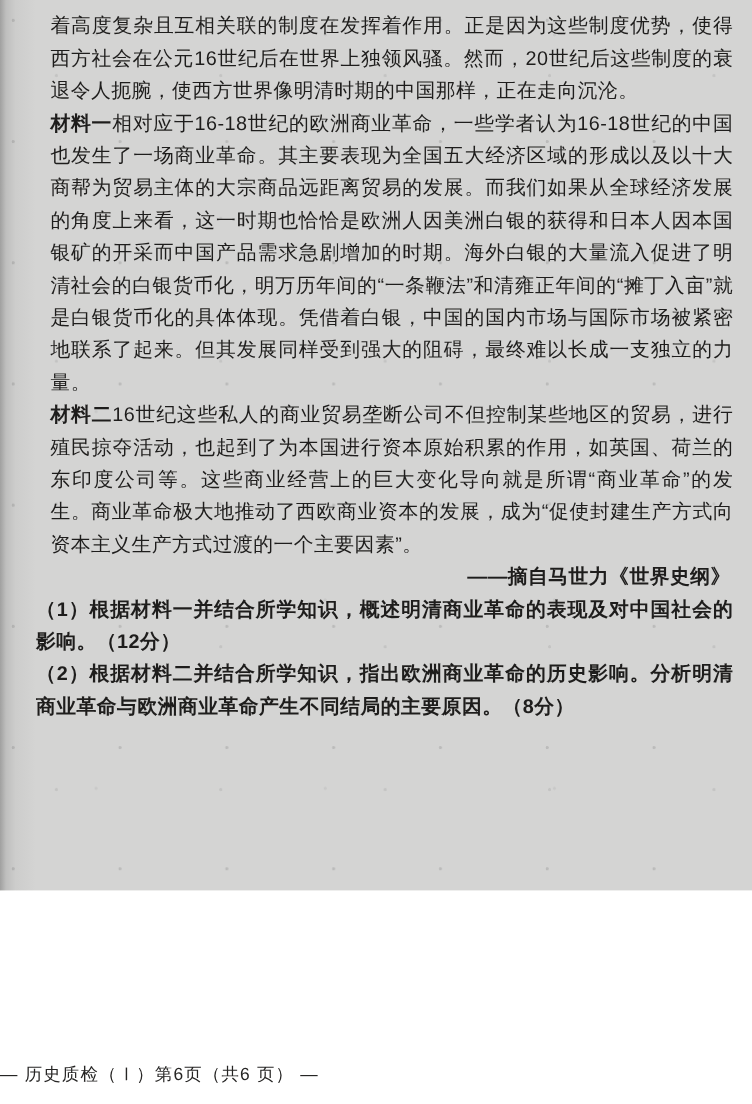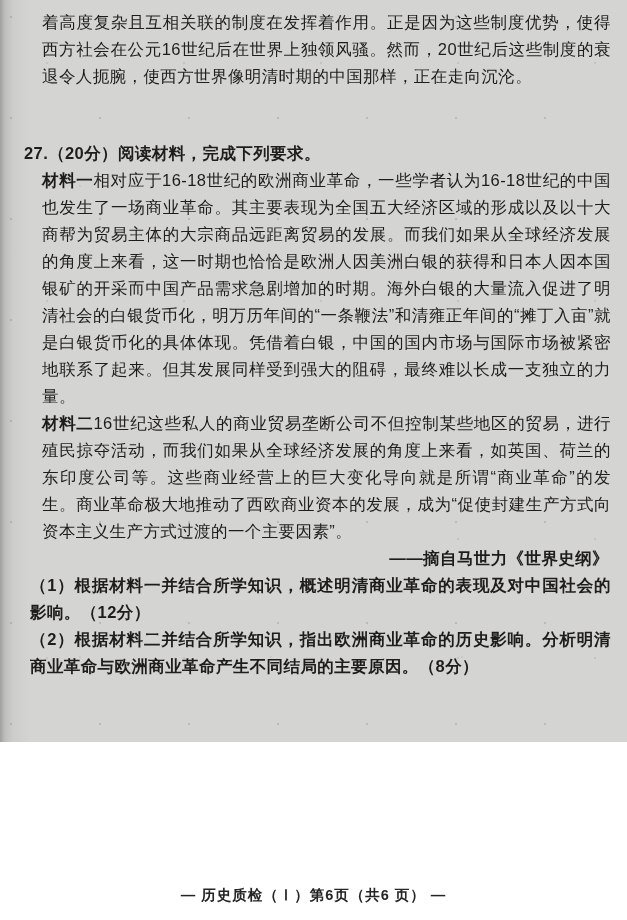--- a/index.html
+++ b/index.html
@@ -54,43 +54,42 @@
   }
   .subq {
     margin-left: -12px;
     font-weight: 700;
   }
   .footer {
     position: absolute;
     top: 886px;
     left: 0;
     width: 100%;
-    text-align: center;
+    text-align: left;
     font-size: 14.5px;
     letter-spacing: 1px;
-    font-weight: 700;
+    font-weight: 400;
     color: #262524;
   }
 </style>
 </head>
 <body>
 
 <div class="page">
   <div class="content">
 
     <p class="para kai">着高度复杂且互相关联的制度在发挥着作用。正是因为这些制度优势，使得西方社会在公元16世纪后在世界上独领风骚。然而，20世纪后这些制度的衰退令人扼腕，使西方世界像明清时期的中国那样，正在走向沉沦。</p>
 
 
 
-    <p class="para q27-header">27.（20分）阅读材料，完成下列要求。</p>
 
     <p class="para kai"><span class="material-label">材料一</span><span>相对应于16-18世纪的欧洲商业革命，一些学者认为16-18世纪的中国也发生了一场商业革命。其主要表现为全国五大经济区域的形成以及以十大商帮为贸易主体的大宗商品远距离贸易的发展。而我们如果从全球经济发展的角度上来看，这一时期也恰恰是欧洲人因美洲白银的获得和日本人因本国银矿的开采而中国产品需求急剧增加的时期。海外白银的大量流入促进了明清社会的白银货币化，明万历年间的“一条鞭法”和清雍正年间的“摊丁入亩”就是白银货币化的具体体现。凭借着白银，中国的国内市场与国际市场被紧密地联系了起来。但其发展同样受到强大的阻碍，最终难以长成一支独立的力量。</span></p>
 
 
-    <p class="para kai"><span class="material-label">材料二</span><span>16世纪这些私人的商业贸易垄断公司不但控制某些地区的贸易，进行殖民掠夺活动，而我们如果从全球经济发展的角度上来看，如英国、荷兰的东印度公司等。这些商业经营上的巨大变化导向就是所谓“商业革命”的发生。商业革命极大地推动了西欧商业资本的发展，成为“促使封建生产方式向资本主义生产方式过渡的一个主要因素”。</span></p>
+    <p class="para kai"><span class="material-label">材料二</span><span>16世纪这些私人的商业贸易垄断公司不但控制某些地区的贸易，进行殖民掠夺活动，也起到了为本国进行资本原始积累的作用，如英国、荷兰的东印度公司等。这些商业经营上的巨大变化导向就是所谓“商业革命”的发生。商业革命极大地推动了西欧商业资本的发展，成为“促使封建生产方式向资本主义生产方式过渡的一个主要因素”。</span></p>
 
     <div class="attribution">——摘自马世力《世界史纲》</div>
 
     <p class="para subq">（1）根据材料一并结合所学知识，概述明清商业革命的表现及对中国社会的影响。（12分）</p>
 
     <p class="para subq">（2）根据材料二并结合所学知识，指出欧洲商业革命的历史影响。分析明清商业革命与欧洲商业革命产生不同结局的主要原因。（8分）</p>
 
   </div>
 
   <div class="footer">— 历史质检（Ⅰ）第6页（共6 页） —</div>

